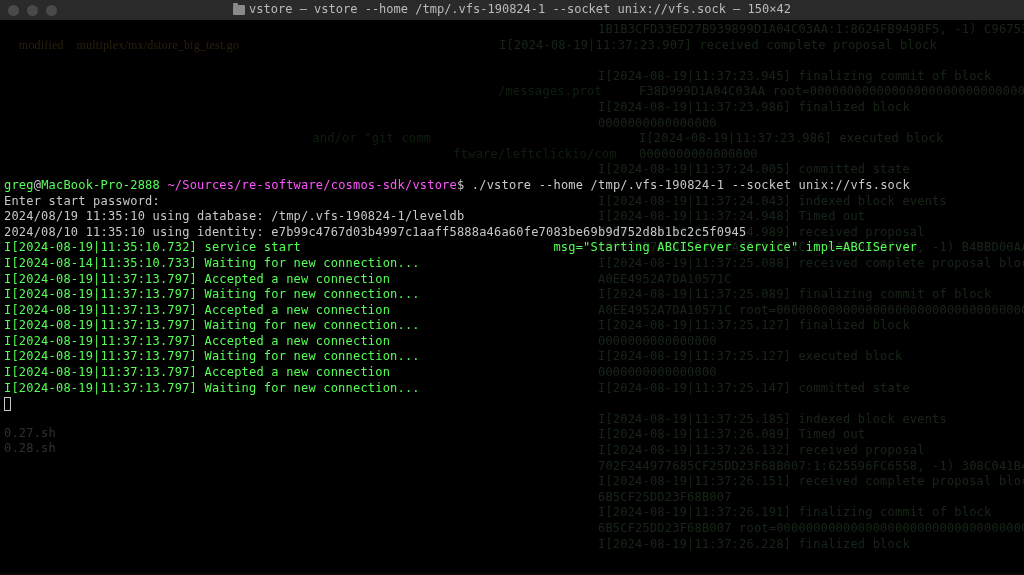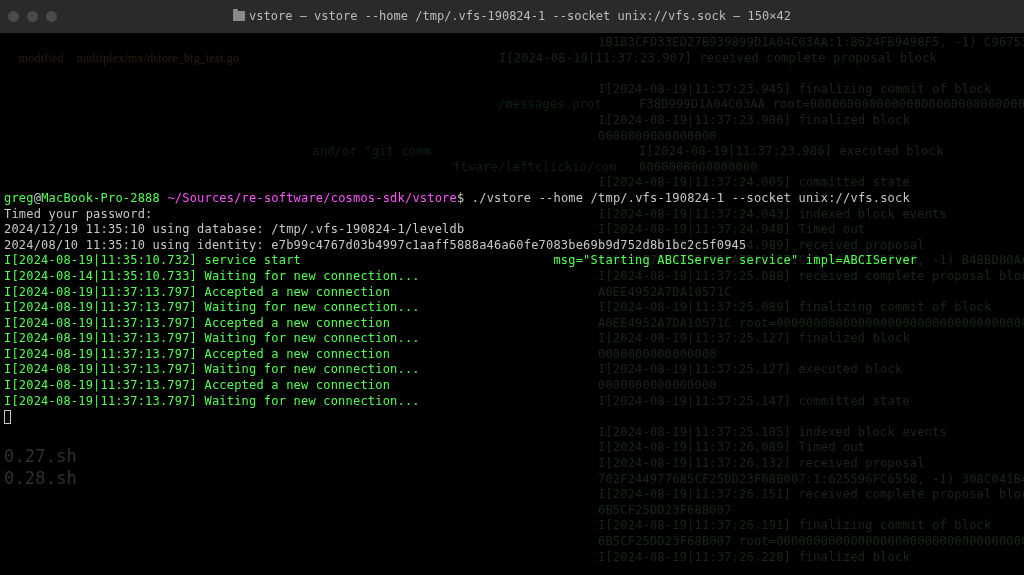--- a/index.html
+++ b/index.html
@@ -1,38 +1,38 @@
 <!DOCTYPE html>
 <html><head>
 <meta charset="utf-8">
 <style>
   * { margin: 0; padding: 0; box-sizing: border-box; }
   html, body { width: 1024px; height: 575px; overflow: hidden; background: #0a0a0a; font-family: "Menlo", "Consolas", monospace; font-size: 12px; line-height: 1.3; }
-  .titlebar { height: 33px; background: #2a2a2a; display: flex; align-items: center; padding: 0 8px; position: relative; }
+  .titlebar { height: 20px; background: #2a2a2a; display: flex; align-items: center; padding: 0 8px; position: relative; }
   .traffic-lights { display: flex; gap: 8px; }
   .light { width: 11px; height: 11px; border-radius: 50%; background: #4a4a4a; }
   .window-title { position: absolute; left: 0; right: 0; text-align: center; color: #bbb; font-size: 12px; pointer-events: none; }
   .folder-icon { display:inline-block; width:12px; height:10px; background:#8a8a8a; border-radius:1px; position:relative; vertical-align:middle; margin-right:4px;}
   .folder-icon:before{content:"";position:absolute;top:-2px;left:0;width:5px;height:2px;background:#8a8a8a;border-radius:1px 1px 0 0;}
   .terminal { position: relative; width: 1024px; height: 553px; background: #000; color: #c8c8c8; padding: 2px 4px; white-space: pre; overflow: hidden; letter-spacing: 0.2px;}
   .prompt-line { color: #c8c8c8; }
   .user { color: #55ff55; }
   .at { color: #c8c8c8; }
   .host { color: #55ff55; }
   .path { color: #ff55ff; }
   .dollar { color: #c8c8c8; }
   .cmd { color: #c8c8c8; }
   .logline { color:#55ff55;margin-top:40px;}
   .msg { color: #c8c8c8; }
   .cursor { display:inline-block; width:7px; height:14px; border:1px solid #c8c8c8; vertical-align:middle;}
   .bg-layer { position:absolute; top:0; left:0; right:0; bottom:0; opacity:0.22; color:#6aa36a; z-index:0; padding: 2px 4px;}
   .bg-layer .yel { color: #b58a3a; font-family: Liberation Serif, serif; }
   .bg-layer .grn { color: #3c8a3c; margin-left: 41px; }
   .fg-layer { position: relative; z-index:1;}
-  .sidebar-lower { position:absolute; left:4px; top:390px; color:#888; opacity:0.35; font-size:17px; z-index:0;}
+  .sidebar-lower { position:absolute; left:4px; top:390px; color:#888; opacity:0.35; font-size:12px; z-index:0;}
 </style>
 </head>
 <body>
 
 <div class="titlebar">
   <div class="traffic-lights">
     <div class="light"></div>
     <div class="light"></div>
     <div class="light"></div>
   </div>
@@ -47,22 +47,22 @@
   <div class="bg-layer"><div>                                                                                1B1B3CFD33ED27B939899D1A04C03AA:1:8624FB9498F5, -1) C967536D02A4 @ 2024-08-1</div><div>  <span class="yel">modified    multiplex/mx/dstore_big_test.go</span>                                   I[2024-08-19|11:37:23.907] received complete proposal block</div><div>                                                                                </div><div>                                                                                I[2024-08-19|11:37:23.945] finalizing commit of block</div><div>                                     <span class="grn">                        /messages.prot</span>     F38D999D1A04C03AA root=00000000000000000000000000000000000000000000000000000</div><div>                                                                                I[2024-08-19|11:37:23.986] finalized block</div><div>                                                                                0000000000000000</div><div>                                    <span class="grn">and/or "git comm</span>                            I[2024-08-19|11:37:23.986] executed block</div><div>                                       <span class="grn">                ftware/leftclickio/com</span>   0000000000000000</div><div>                                                                                I[2024-08-19|11:37:24.005] committed state</div><div>                                                                                </div><div>                                                                                I[2024-08-19|11:37:24.043] indexed block events</div><div>                                                                                I[2024-08-19|11:37:24.948] Timed out</div><div>                                                                                I[2024-08-19|11:37:24.989] received proposal</div><div>                                                                                C09692E70CA0EE4952A7DA10571C:1:6A006A2B7246, -1) B4BBD00AA424 @ 2024-08-1</div><div>                                                                                I[2024-08-19|11:37:25.088] received complete proposal block</div><div>                                                                                A0EE4952A7DA10571C</div><div>                                                                                I[2024-08-19|11:37:25.089] finalizing commit of block</div><div>                                                                                A0EE4952A7DA10571C root=0000000000000000000000000000000000000000000000000000</div><div>                                                                                I[2024-08-19|11:37:25.127] finalized block</div><div>                                                                                0000000000000000</div><div>                                                                                I[2024-08-19|11:37:25.127] executed block</div><div>                                                                                0000000000000000</div><div>                                                                                I[2024-08-19|11:37:25.147] committed state</div><div>                                                                                </div><div>                                                                                I[2024-08-19|11:37:25.185] indexed block events</div><div>                                                                                I[2024-08-19|11:37:26.089] Timed out</div><div>                                                                                I[2024-08-19|11:37:26.132] received proposal</div><div>                                                                                702F244977685CF25DD23F68B007:1:625596FC6558, -1) 308C041B4DR2 @ 2024-08-1</div><div>                                                                                I[2024-08-19|11:37:26.151] received complete proposal block</div><div>                                                                                6B5CF25DD23F68B007</div><div>                                                                                I[2024-08-19|11:37:26.191] finalizing commit of block</div><div>                                                                                6B5CF25DD23F68B007 root=000000000000000000000000000000000000000000000000000</div><div>                                                                                I[2024-08-19|11:37:26.228] finalized block</div></div>
 
   <div class="sidebar-lower">
 <span>0.27.sh</span>
 <span>0.28.sh</span>
   </div>
 
   
   <div class="fg-layer">
 <span class="prompt-line"><span class="user">greg</span><span class="at">@</span><span class="host">MacBook-Pro-2888</span><span class="path"> </span><span class="path">~/Sources/re-software/cosmos-sdk/vstore</span><span class="dollar">$</span> <span class="cmd">./vstore --home /tmp/.vfs-190824-1 --socket unix://vfs.sock</span></span>
-<span class="msg">Timed your password:</span>
-<span class="msg">2024/12/19 11:35:10 using database: /tmp/.vfs-190824-1/leveldb</span>
+<span class="msg">Enter start password:</span>
+<span class="msg">2024/08/19 11:35:10 using database: /tmp/.vfs-190824-1/leveldb</span>
 <span class="msg">2024/08/10 11:35:10 using identity: e7b99c4767d03b4997c1aaff5888a46a60fe7083be69b9d752d8b1bc2c5f0945</span>
 <span class="logline">I[2024-08-19|11:35:10.732] service start                                  msg="Starting ABCIServer service" impl=ABCIServer</span>
 <span class="logline">I[2024-08-14|11:35:10.733] Waiting for new connection...</span>
 <span class="logline">I[2024-08-19|11:37:13.797] Accepted a new connection</span>
 <span class="logline">I[2024-08-19|11:37:13.797] Waiting for new connection...</span>
 <span class="logline">I[2024-08-19|11:37:13.797] Accepted a new connection</span>
 <span class="logline">I[2024-08-19|11:37:13.797] Waiting for new connection...</span>
 <span class="logline">I[2024-08-19|11:37:13.797] Accepted a new connection</span>
 <span class="logline">I[2024-08-19|11:37:13.797] Waiting for new connection...</span>
 <span class="logline">I[2024-08-19|11:37:13.797] Accepted a new connection</span>

